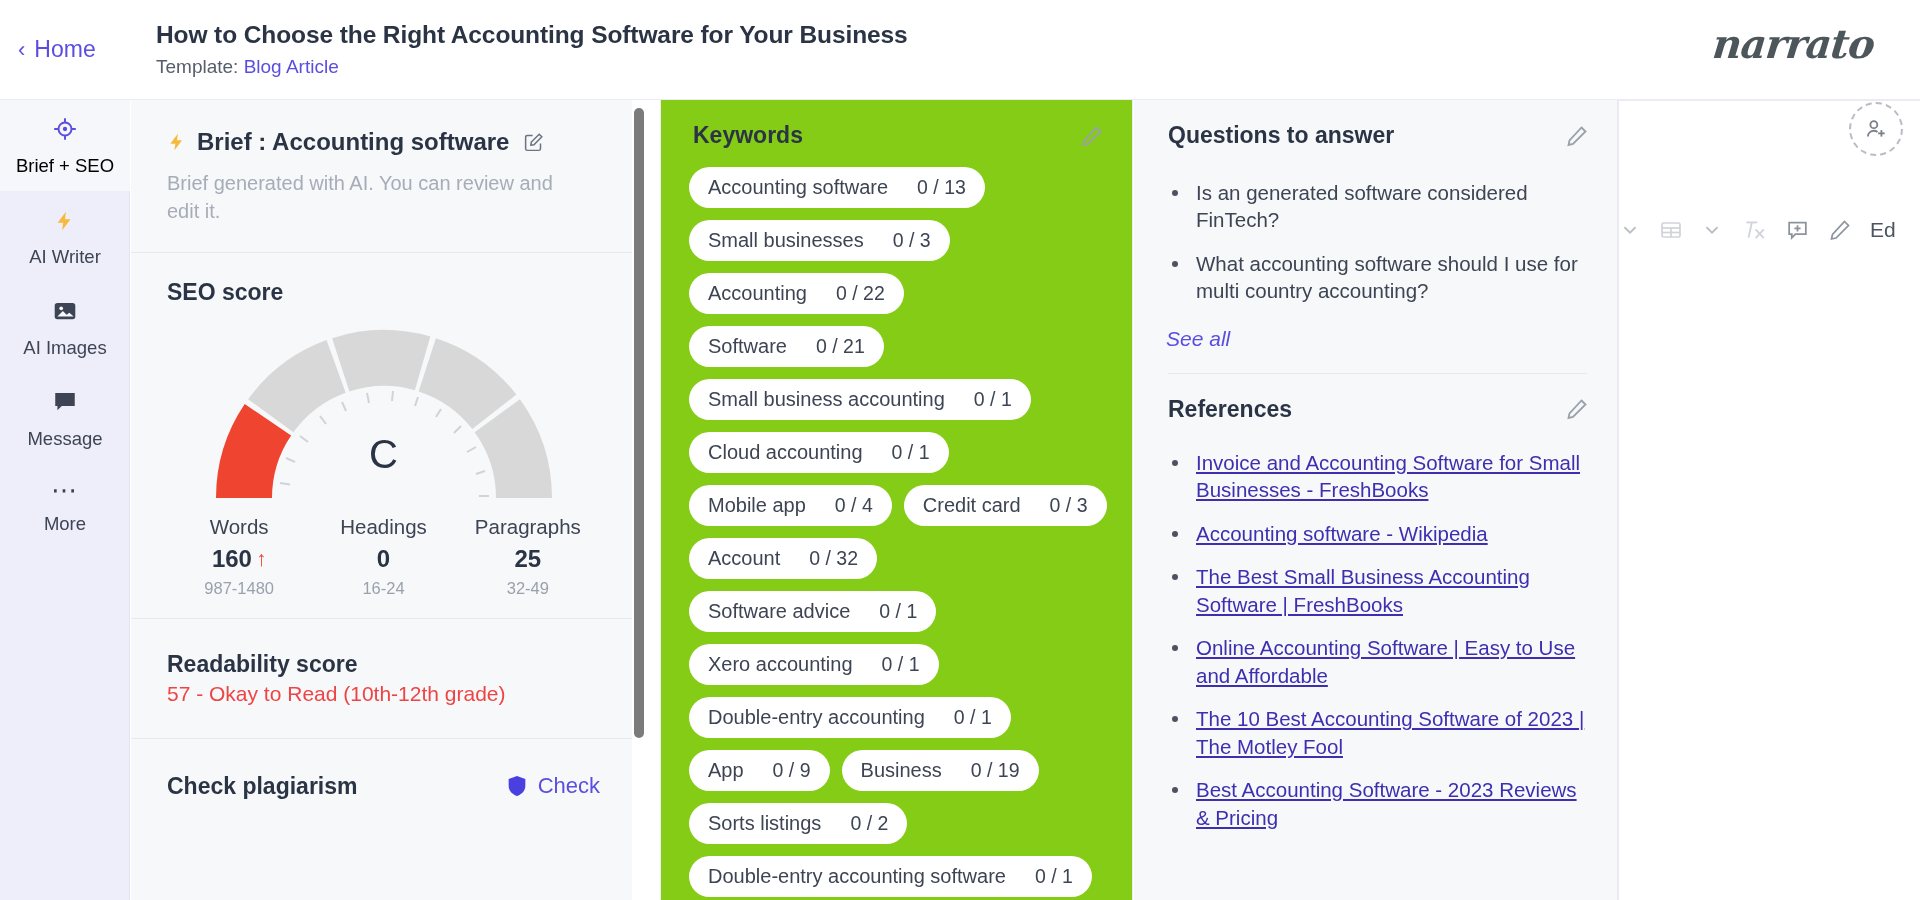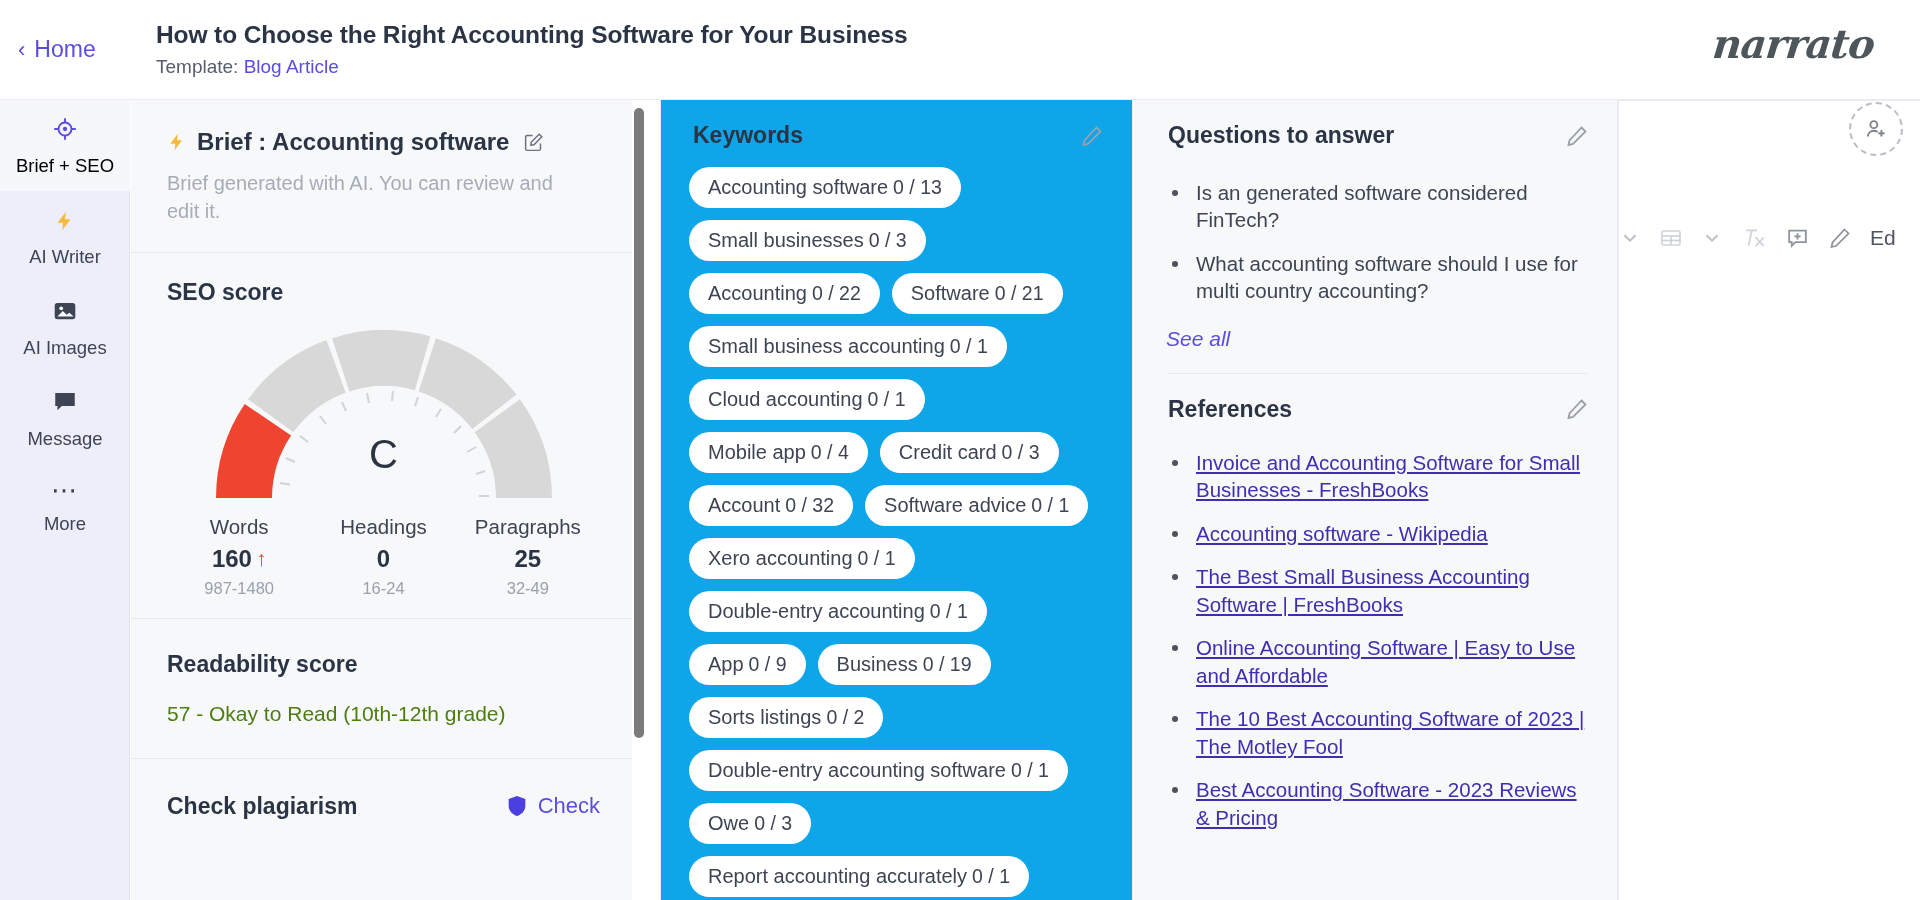--- a/index.html
+++ b/index.html
@@ -83,49 +83,49 @@
   .stats { display: flex; margin-top: 10px; }
   .stat { flex: 1; text-align: center; }
   .stat-name { font-size: 20.5px; color: #3d4453; }
   .stat-val {
     font-size: 24px; font-weight: 700; color: #2b3445; margin-top: 6px;
     display: flex; justify-content: center; align-items: center; gap: 4px;
   }
   .stat-arrow { color: #ef4430; font-weight: 400; font-size: 21px; }
   .stat-range { font-size: 16.5px; color: #9aa1ad; margin-top: 6px; }
 
-  .read-body { font-size: 21px; color: #4d7c0f; margin-top: 24px; }
+  .read-body { font-size: 21px; color: #ef4444; margin-top: 4px; }
   .plag-row { display: flex; align-items: flex-start; justify-content: space-between; }
   .plag-action { display: flex; align-items: center; gap: 11px; color: #5a4ee0; font-size: 22px; cursor: pointer; }
 
   
   .vscroll-track {
     position: absolute; left: 632px; top: 100px; width: 14px; height: 800px; background: #ffffff;
   }
   .vscroll-thumb {
     position: absolute; left: 634px; top: 108px; width: 10px; height: 630px;
     background: #7b7b7b; border-radius: 6px; cursor: pointer;
   }
 
   
   .kw-col {
     position: absolute; left: 660px; top: 100px; width: 473px; height: 800px;
-    background: #0ea5e9; border-left: 1px solid #eceaf4; border-right: 1px solid #e9ebf0;
+    background: #84cc16; border-left: 1px solid #eceaf4; border-right: 1px solid #e9ebf0;
     overflow: hidden;
   }
   .col-head {
     display: flex; align-items: center; justify-content: space-between;
     padding: 22px 28px 0 32px;
   }
   .col-title { font-size: 23px; font-weight: 700; color: #2b3445; }
   .pills { padding: 18px 22px 0 28px; display: flex; flex-wrap: wrap; gap: 12px 12px; }
   .pill {
     background: #ffffff; border-radius: 22px; padding: 9px 19px;
     font-size: 20px; color: #3d4453; white-space: nowrap; cursor: pointer;
-    display: inline-flex; align-items: center; gap: 5px;
+    display: inline-flex; align-items: center; gap: 29px;
   }
   .pill .cnt { color: #3d4453; font-size: 19.5px; }
 
   
   .right-col {
     position: absolute; left: 1134px; top: 100px; width: 484px; height: 800px;
     background: #f6f8fa; border-right: 1px solid #e9ebf0; overflow: hidden;
   }
   .qa-list { padding: 14px 30px 0 34px; }
   .bullet-item {
@@ -143,21 +143,21 @@
   
   .editor-area {
     position: absolute; left: 1619px; top: 100px; width: 301px; height: 800px; background: #ffffff;
   }
   .collab-btn {
     position: absolute; right: 17px; top: 2px; width: 54px; height: 54px;
     border: 2px dashed #b9bcc4; border-radius: 50%;
     display: flex; align-items: center; justify-content: center; cursor: pointer;
   }
   .etoolbar {
-    position: absolute; left: 0; top: 116px; width: 301px; height: 44px;
+    position: absolute; left: 0; top: 108px; width: 301px; height: 44px;
     display: flex; align-items: center; gap: 18px; color: #b9bec7;
   }
   .etool { cursor: pointer; display: flex; align-items: center; }
   .etool-label { font-size: 21px; color: #4d5563; }
   .topdiv { position: absolute; left: 1619px; top: 100px; width: 301px; height: 1px; background: #eceaf4; }
   .leftsplit { position:absolute; left: 1618px; top: 100px; width: 1px; height: 800px; background: #e9ebf0; }
   svg { display: block; }
 </style>
 </head>
 <body>

